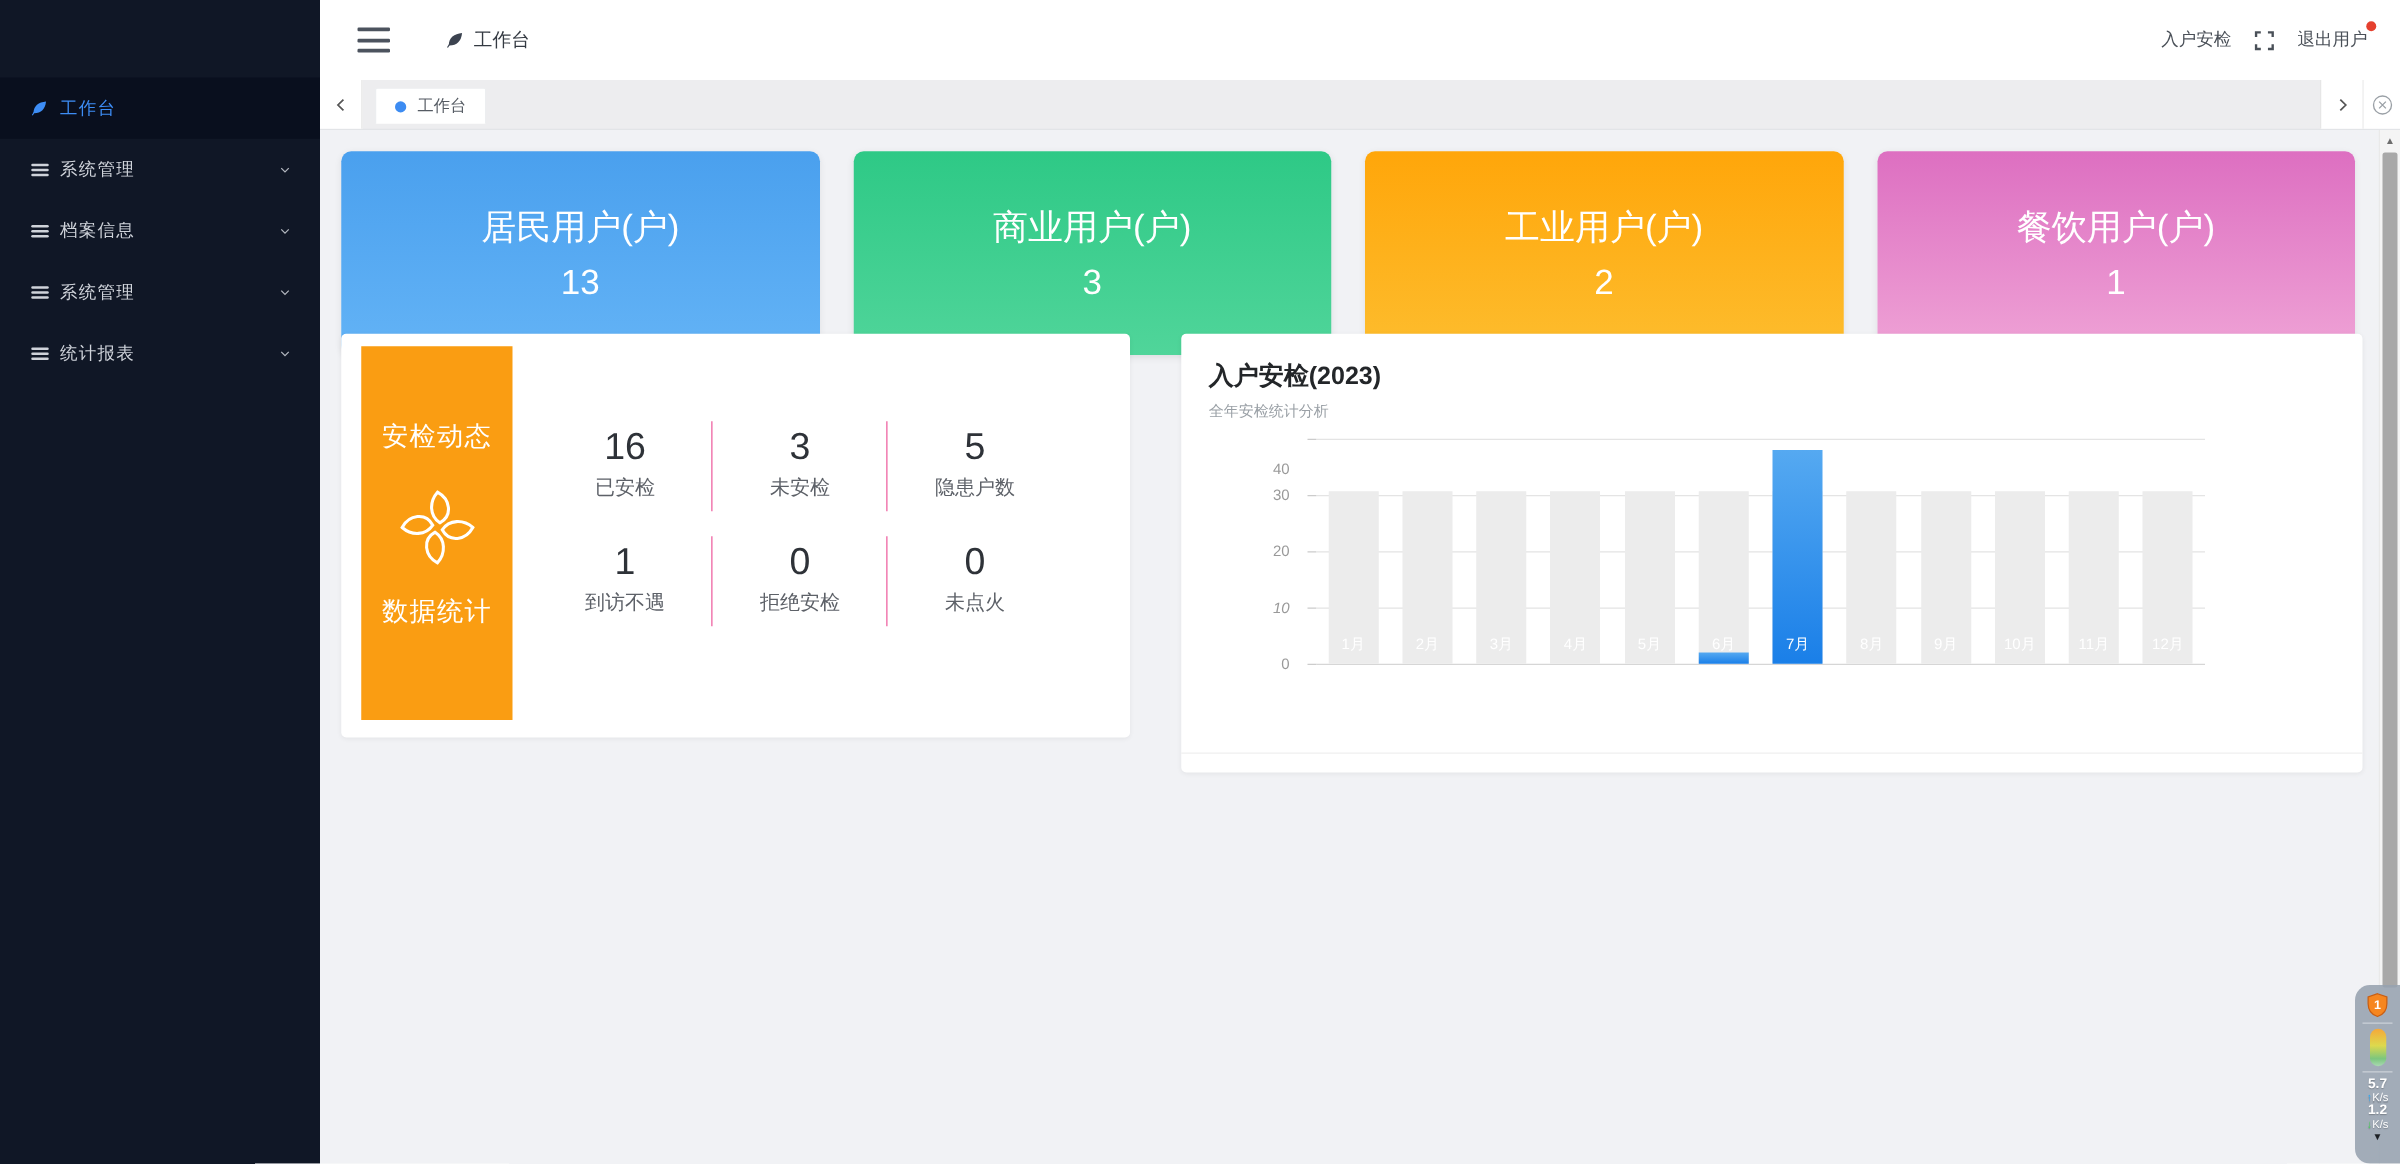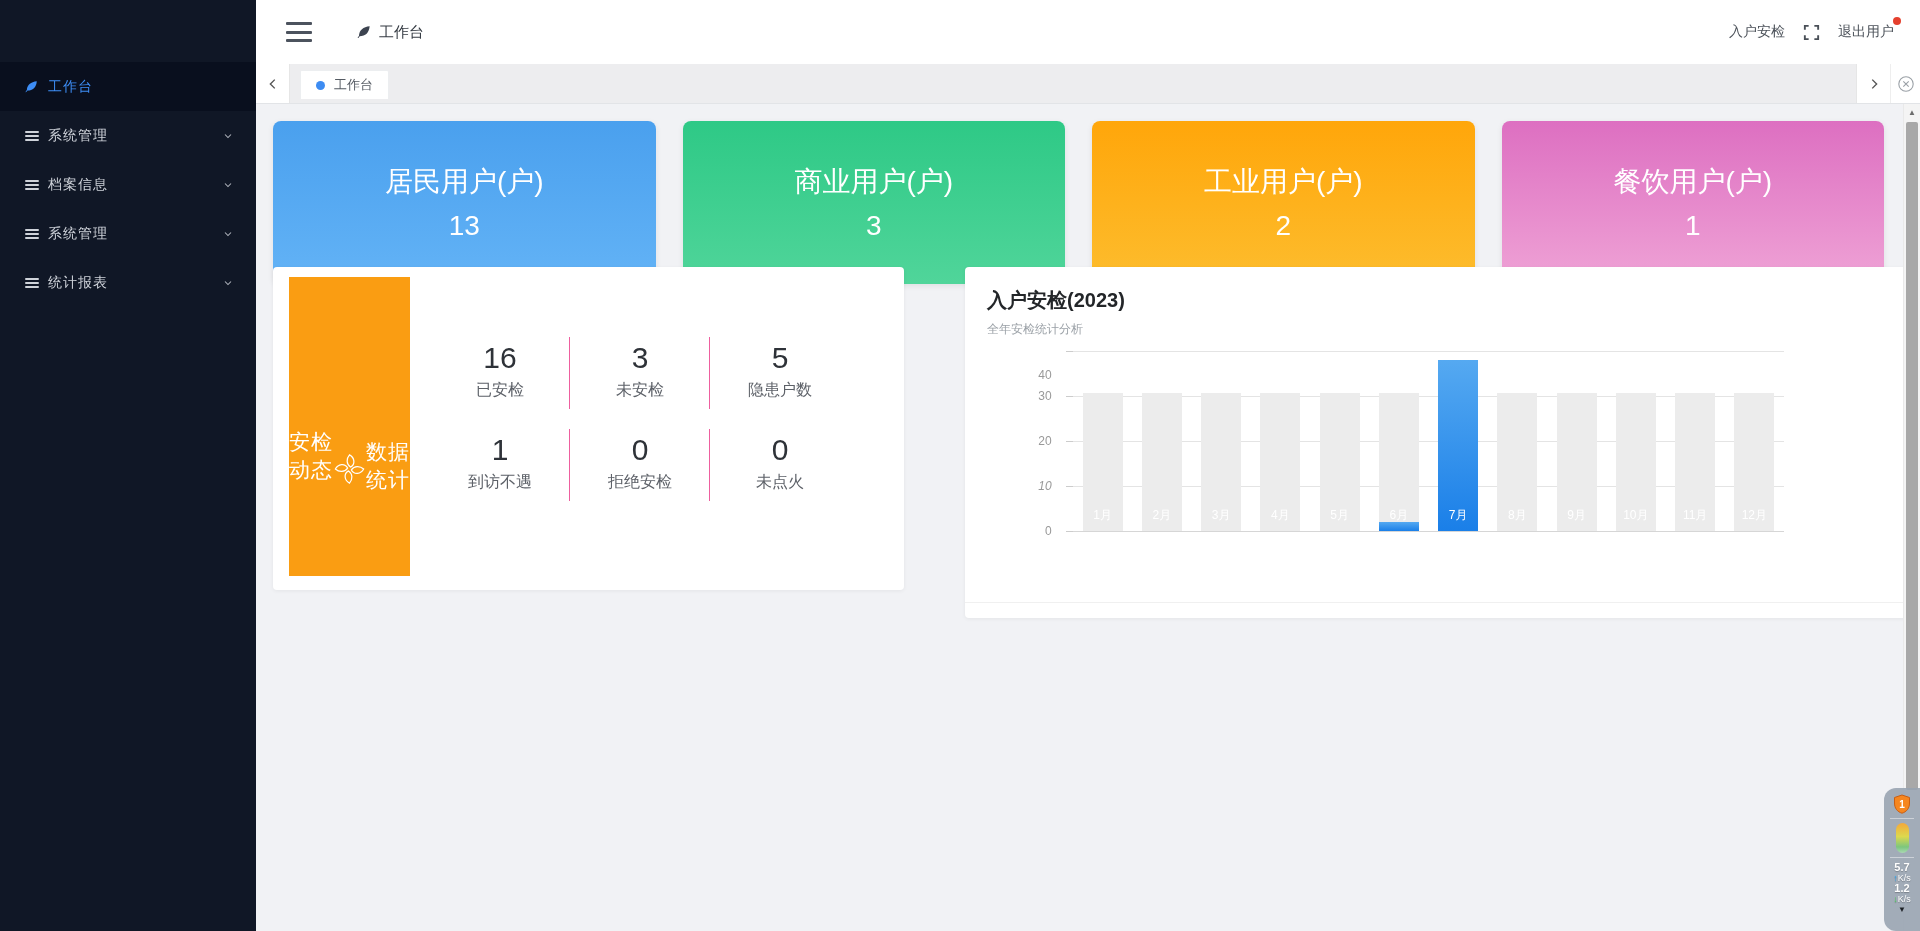--- a/index.html
+++ b/index.html
@@ -41,32 +41,32 @@
   .stat-card { flex:1; height:163px; border-radius:8px; color:#fff; text-align:center; display:flex; flex-direction:column; justify-content:center; gap:9px; cursor:pointer; box-shadow:0 2px 6px rgba(0,0,0,.08); }
   .stat-card .c-title { font-size:28px; }
   .stat-card .c-value { font-size:28px; }
   .card-blue   { background:linear-gradient(180deg,#4aa0ee,#63b3f6); }
   .card-green  { background:linear-gradient(180deg,#2ec986,#50d59a); }
   .card-orange { background:linear-gradient(180deg,#ffa60a,#fdbd2e); }
   .card-pink   { background:linear-gradient(180deg,#dd6fc1,#efa3d6); }
 
   
   .stats-panel { position:absolute; left:273px; top:267px; width:631px; height:323px; background:#fff; border-radius:4px; box-shadow:0 1px 4px rgba(0,0,0,.06); }
-  .banner { position:absolute; left:16px; top:10px; width:121px; height:299px; background:#fa9d12; color:#fff; display:flex; flex-direction:row; align-items:center; padding-top:58px; }
+  .banner { position:absolute; left:16px; top:10px; width:121px; height:299px; background:#fa9d12; color:#fff; display:flex; flex-direction:column; align-items:center; padding-top:58px; }
   .banner .bn-title { font-size:21px; letter-spacing:1px; }
   .banner .pinwheel { width:66px; height:66px; margin-top:26px; }
   .banner .bn-sub { font-size:21px; margin-top:20px; letter-spacing:1px; }
   .stats-grid { position:absolute; left:157px; top:58px; width:420px; display:grid; grid-template-columns:repeat(3,140px); grid-auto-rows:92px; }
   .stat-cell { position:relative; display:flex; flex-direction:column; align-items:center; justify-content:center; }
   .stat-cell .v { font-size:30px; color:#2e3238; }
   .stat-cell .l { font-size:16px; color:#5d6168; margin-top:5px; }
   .stat-cell.div::after { content:""; position:absolute; right:0; top:12px; bottom:8px; width:1px; background:#ee5f9f; }
 
   
-  .chart-panel { position:absolute; left:965px; top:267px; width:945px; height:351px; background:#fff; border-radius:4px; box-shadow:0 1px 4px rgba(0,0,0,.06); }
+  .chart-panel { position:absolute; left:945px; top:267px; width:945px; height:351px; background:#fff; border-radius:4px; box-shadow:0 1px 4px rgba(0,0,0,.06); }
   .ch-title { position:absolute; left:22px; top:20px; font-size:20px; font-weight:bold; color:#232629; }
   .ch-sub { position:absolute; left:22px; top:54px; font-size:12px; color:#9aa0a6; }
   .ch-footline { position:absolute; left:0; right:0; top:335px; height:1px; background:#f0f0f0; }
   .plot { position:absolute; left:108px; top:84px; width:711px; height:180px; }
   .gridline { position:absolute; left:0; width:100%; height:1px; background:#e4e4e4; }
   .gridline.baseline { background:#d6d6d6; }
   .ytickmark { position:absolute; left:-7px; width:7px; height:1px; background:#ccc; }
   .ytick { position:absolute; right:103%; transform:translateY(-50%); font-size:12px; color:#999; }
   .slots { position:absolute; left:0; top:0; width:100%; height:100%; display:flex; }
   .slot { position:relative; flex:1;margin-top:42px; }

